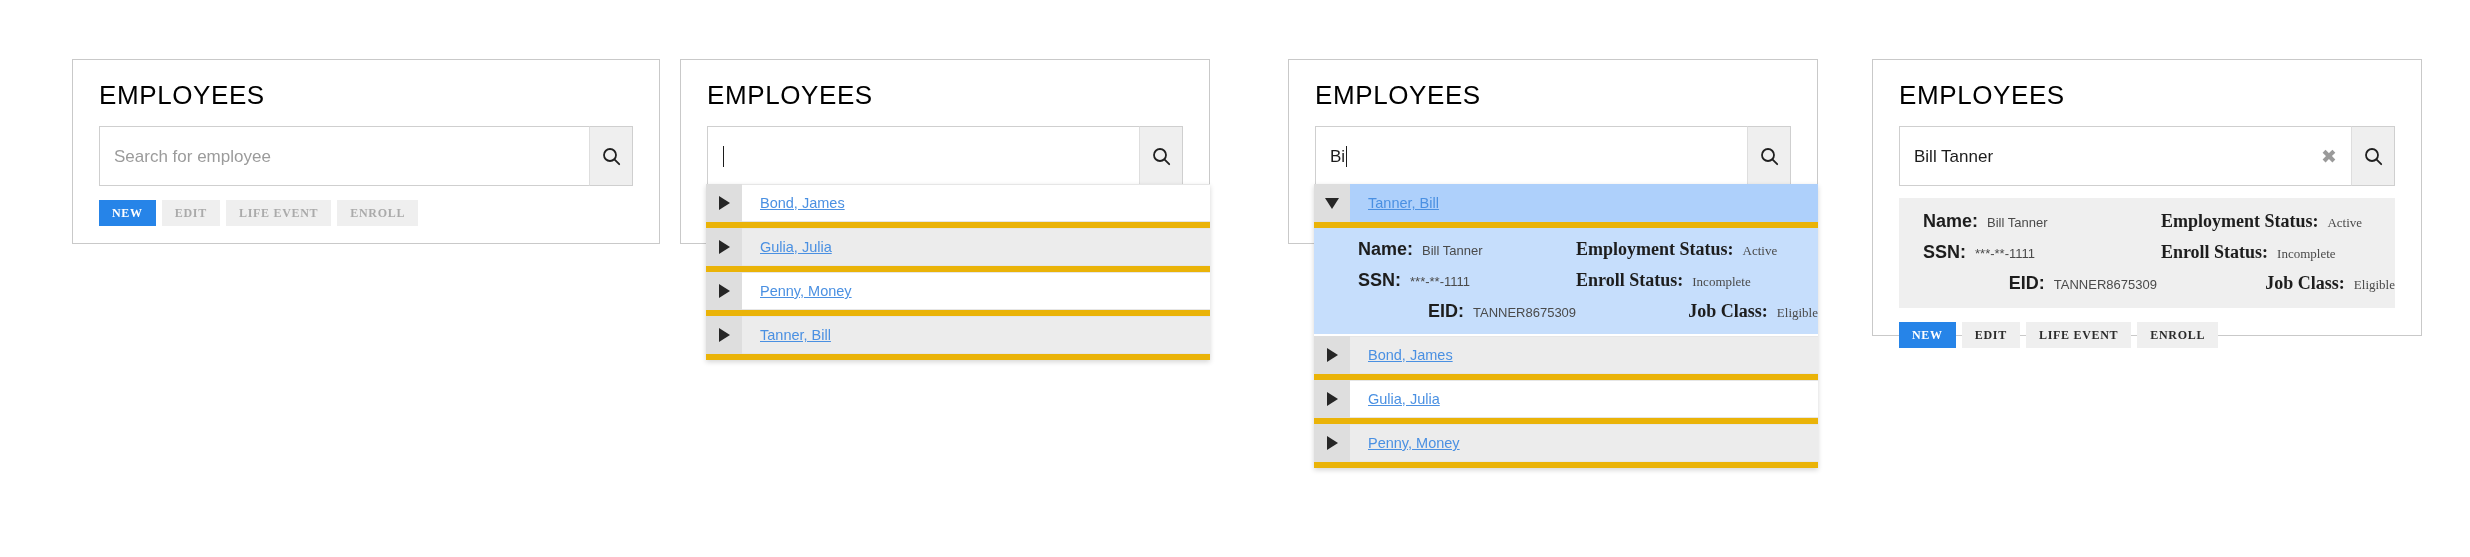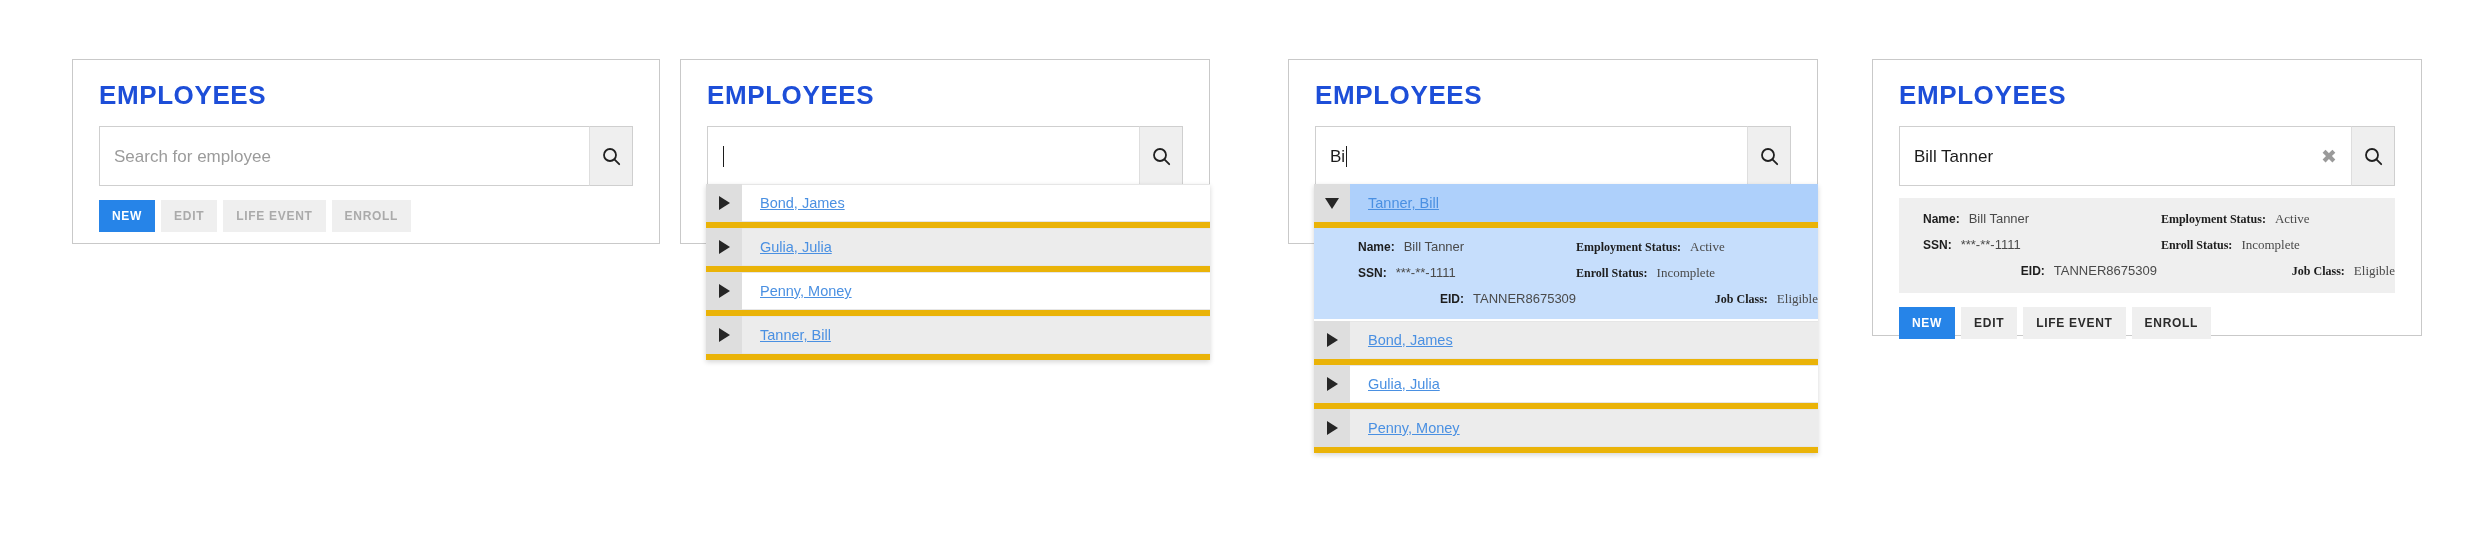--- a/index.html
+++ b/index.html
@@ -27,22 +27,22 @@
     border: 1px solid #c9c9c9;
     box-sizing: border-box;
   }
   .card-inner {
     padding: 22px 26px 24px 26px;
   }
 
   .card-title {
     font-size: 26px;
     letter-spacing: 0.6px;
-    color: #1d4ed8;
-    font-weight: 700;
+    color: #000000;
+    font-weight: 400;
     margin: 0 0 18px 0;
     line-height: 1;
     white-space: nowrap;
   }
 
   
   .search-wrap {
     display: flex;
     align-items: stretch;
     height: 60px;
@@ -102,34 +102,34 @@
   }
   .search-btn svg { display: block; }
 
   
   .btn-row {
     display: flex;
     gap: 6px;
     margin-top: 14px;
   }
   .btn {
-    height: 32px;
+    height: 26px;
     padding: 8px 13px;
     display: inline-flex;
     align-items: center;
     justify-content: center;
     font-size: 12px;
     font-weight: bold;
     letter-spacing: 0.7px;
     background: #efefef;
     color: #aaaaaa;
     border: none;
     cursor: pointer;
     white-space: nowrap;
-    font-family: Liberation Sans, sans-serif;
+    font-family: Liberation Serif, serif;
   }
   .btn.enabled {
     color: #2b2b2b;
   }
   .btn.primary {
     background: #2684e8;
     color: #ffffff;
   }
 
   
@@ -212,21 +212,21 @@
   .detail.standalone .detail-col.right { padding-left: 4px; }
   .detail-line {
     display: flex;
     align-items: baseline;
     line-height: 1;
     margin-bottom: 13px;
     white-space: nowrap;
   }
   .detail-line:last-child { margin-bottom: 0; justify-content: flex-end; }
   .d-key {
-    font-size: 12px;
+    font-size: 18px;
     font-weight: bold;
     color: #1d1d1d;
     margin-right: 9px;
   }
   .d-val {
     font-size: 13px;
     color: #4a4a4a;
   }
 </style>
 </head>

